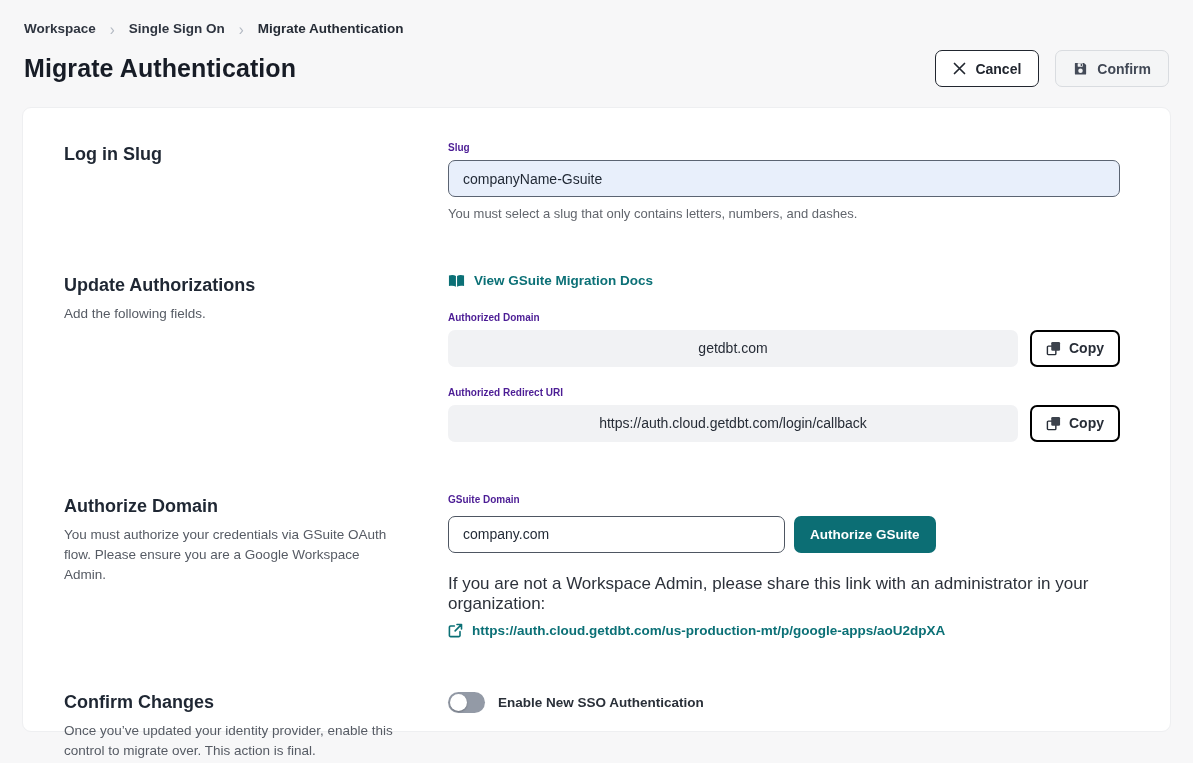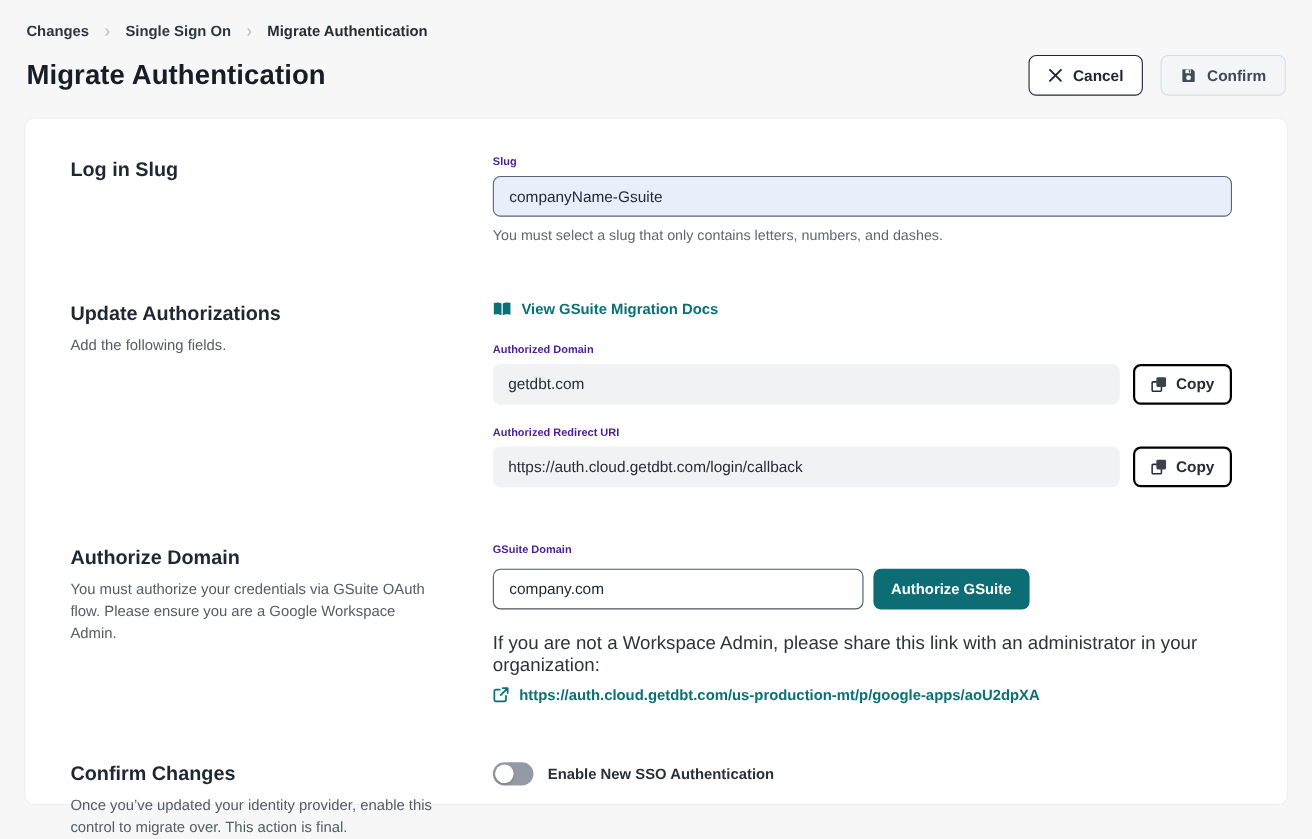--- a/index.html
+++ b/index.html
@@ -52,21 +52,21 @@
   .text-input {
     width:100%; height:37px; border-radius:7px; padding:8px 14px;
     font-family:"Liberation Sans", sans-serif; font-size:14px; color:#1f2733;
     outline:none; margin-top:7px;
   }
   .slug-input { background:#e8effb; border:1px solid #5b6472; }
   .plain-input { background:#ffffff; border:1px solid #4e5662; }
 
   .readonly-field {
     flex:1; height:37px; line-height:37px; background:#f1f2f4; border-radius:7px;
-    padding:0 14px; font-size:14px; color:#262c36; overflow:hidden; white-space:nowrap;
+    padding:0 14px; font-size:14px; color:#262c36; overflow:hidden; white-space:nowrap;text-align:center;
   }
   .copy-row { display:flex; align-items:center; margin-top:7px; }
   .btn-copy { margin-left:12px; background:#ffffff; border:2px solid #000000; color:#272d37;
               height:37px; padding:0 14px; border-radius:7px; display:inline-flex; align-items:center; gap:8px;
               font-size:14px; font-weight:600; cursor:pointer; flex:none; }
 
   .docs-link { display:inline-flex; align-items:center; gap:9px; color:#0b7076; font-size:13.5px; font-weight:700; cursor:pointer; }
   .label-gap { margin-top:20px; }
 
   .authorize-row { display:flex; align-items:center; margin-top:11px; }
@@ -86,21 +86,21 @@
 
   .icon { display:inline-flex; flex:none; }
 </style>
 </head>
 <body>
 
 <div class="page">
 
   <div class="header">
     <div class="breadcrumb">
-      <span class="crumb">Changes</span>
+      <span class="crumb">Workspace</span>
       <span class="sep">›</span>
       <span class="crumb">Single Sign On</span>
       <span class="sep">›</span>
       <span class="crumb current">Migrate Authentication</span>
     </div>
 
     <div class="title-row">
       <div class="page-title">Migrate Authentication</div>
       <div class="header-actions">
         <button class="btn btn-cancel">

